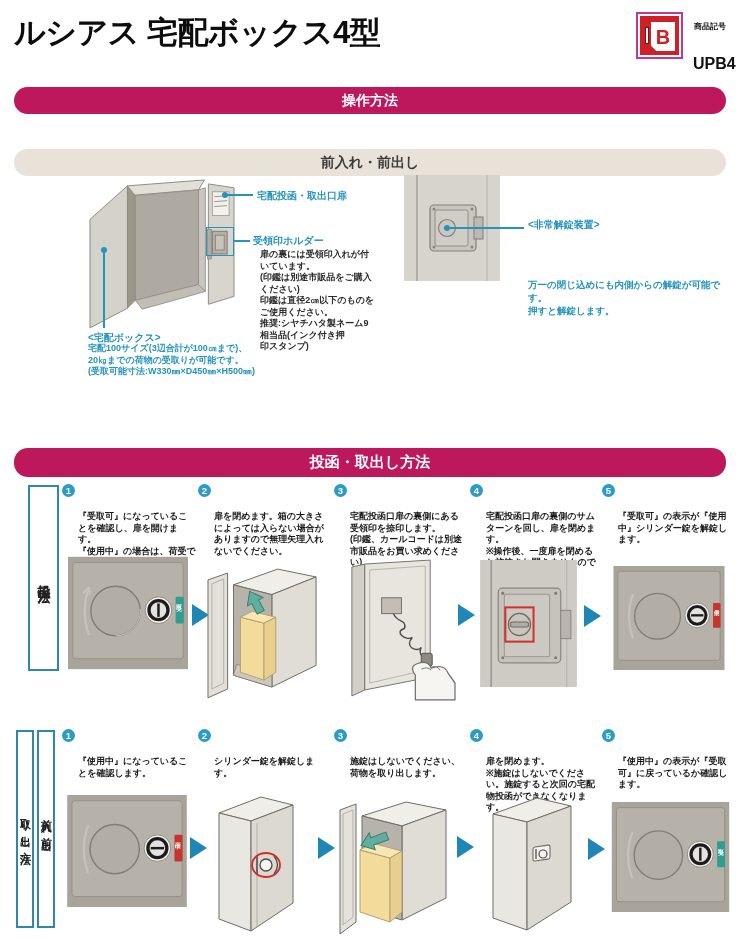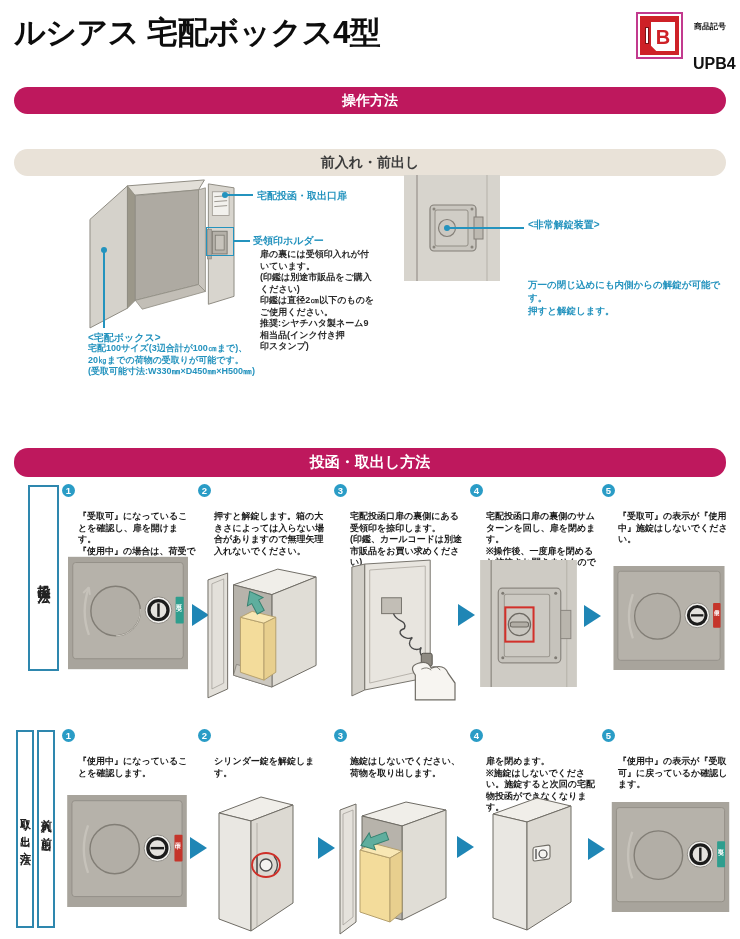--- a/index.html
+++ b/index.html
@@ -153,35 +153,35 @@
 <div id="posting-section" class="abs step-section">
   <div class="side-box" style="left:28px; top:5px; width:31px; height:186px; font-size:13px;">投函方法</div>
 
   <div class="step" style="left:62px; width:134px;">
     <span class="stepnum">1</span>
     <p class="steptext">『受取可』になっていることを確認し、扉を開けます。
 『使用中』の場合は、荷受できません。</p>
   </div>
   <div class="step" style="left:198px; width:134px;">
     <span class="stepnum">2</span>
-    <p class="steptext">押すと解錠します。箱の大きさによっては入らない場合がありますので無理矢理入れないでください。</p>
+    <p class="steptext">扉を閉めます。箱の大きさによっては入らない場合がありますので無理矢理入れないでください。</p>
   </div>
   <div class="step" style="left:334px; width:132px;">
     <span class="stepnum">3</span>
     <p class="steptext">宅配投函口扉の裏側にある受領印を捺印します。
 (印鑑、カールコードは別途市販品をお買い求めください)</p>
   </div>
   <div class="step" style="left:470px; width:130px;">
     <span class="stepnum">4</span>
     <p class="steptext">宅配投函口扉の裏側のサムターンを回し、扉を閉めます。
 ※操作後、一度扉を閉めると施錠され開きませんのでご注意ください。</p>
   </div>
   <div class="step" style="left:602px; width:128px;">
     <span class="stepnum">5</span>
-    <p class="steptext">『受取可』の表示が『使用中』施錠はしないでください。</p>
+    <p class="steptext">『受取可』の表示が『使用中』シリンダー錠を解錠します。</p>
   </div>
 
   <svg class="lp-green" style="left:68px; top:76px;" width="120" height="114" viewBox="0 0 126 118">
     <rect width="126" height="118" fill="#a8a49c"></rect>
     <rect x="5" y="6" width="116" height="101" rx="3" fill="#b6b2aa" stroke="#938f87" stroke-width="1"></rect>
     <path d="M22 32 q-9 25 0 50" fill="none" stroke="#c6c2ba" stroke-width="2.5"></path>
     <path d="M22 32 l-6 6 M22 32 l1 8" stroke="#c6c2ba" stroke-width="2" fill="none"></path>
     <circle cx="50" cy="57" r="26" fill="#b2aea6" stroke="#827e76" stroke-width="1.5"></circle>
     <circle cx="50" cy="57" r="26" fill="none" stroke="#cfcbc3" stroke-width="1" stroke-dasharray="40 120"></circle>
     <circle cx="95" cy="56" r="14" fill="#f2f1ee" stroke="#8a8680" stroke-width="1"></circle>

